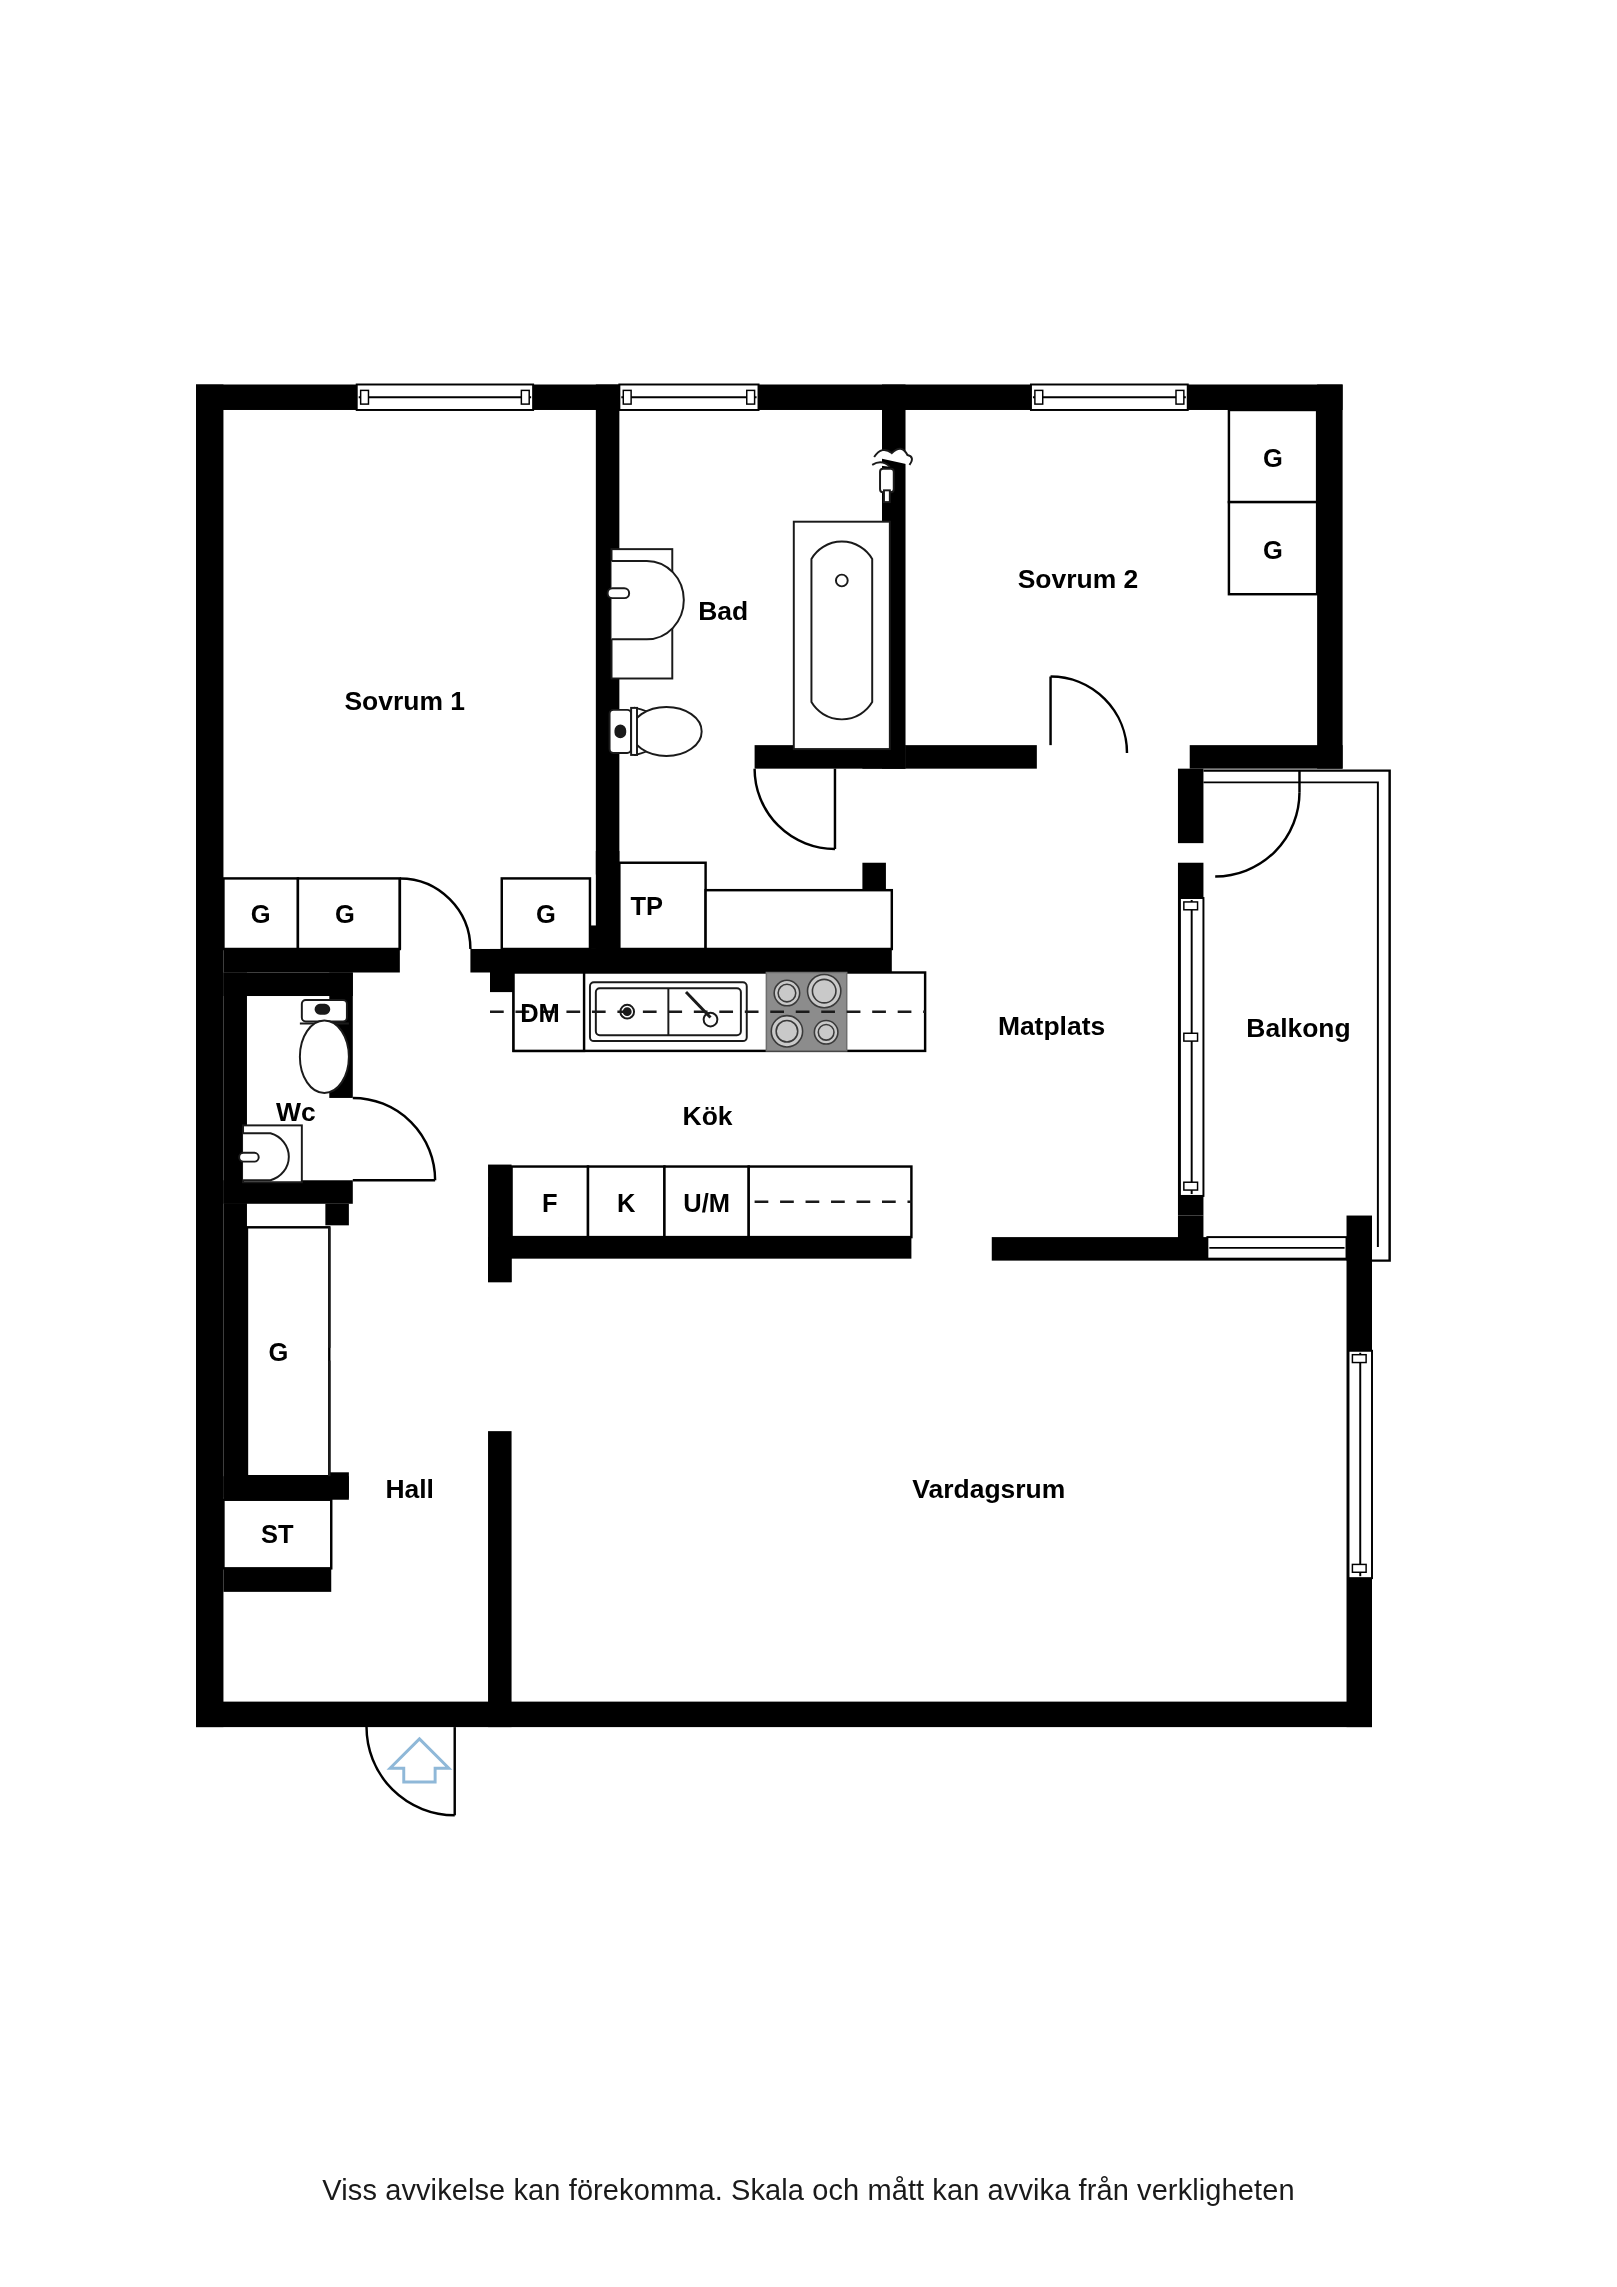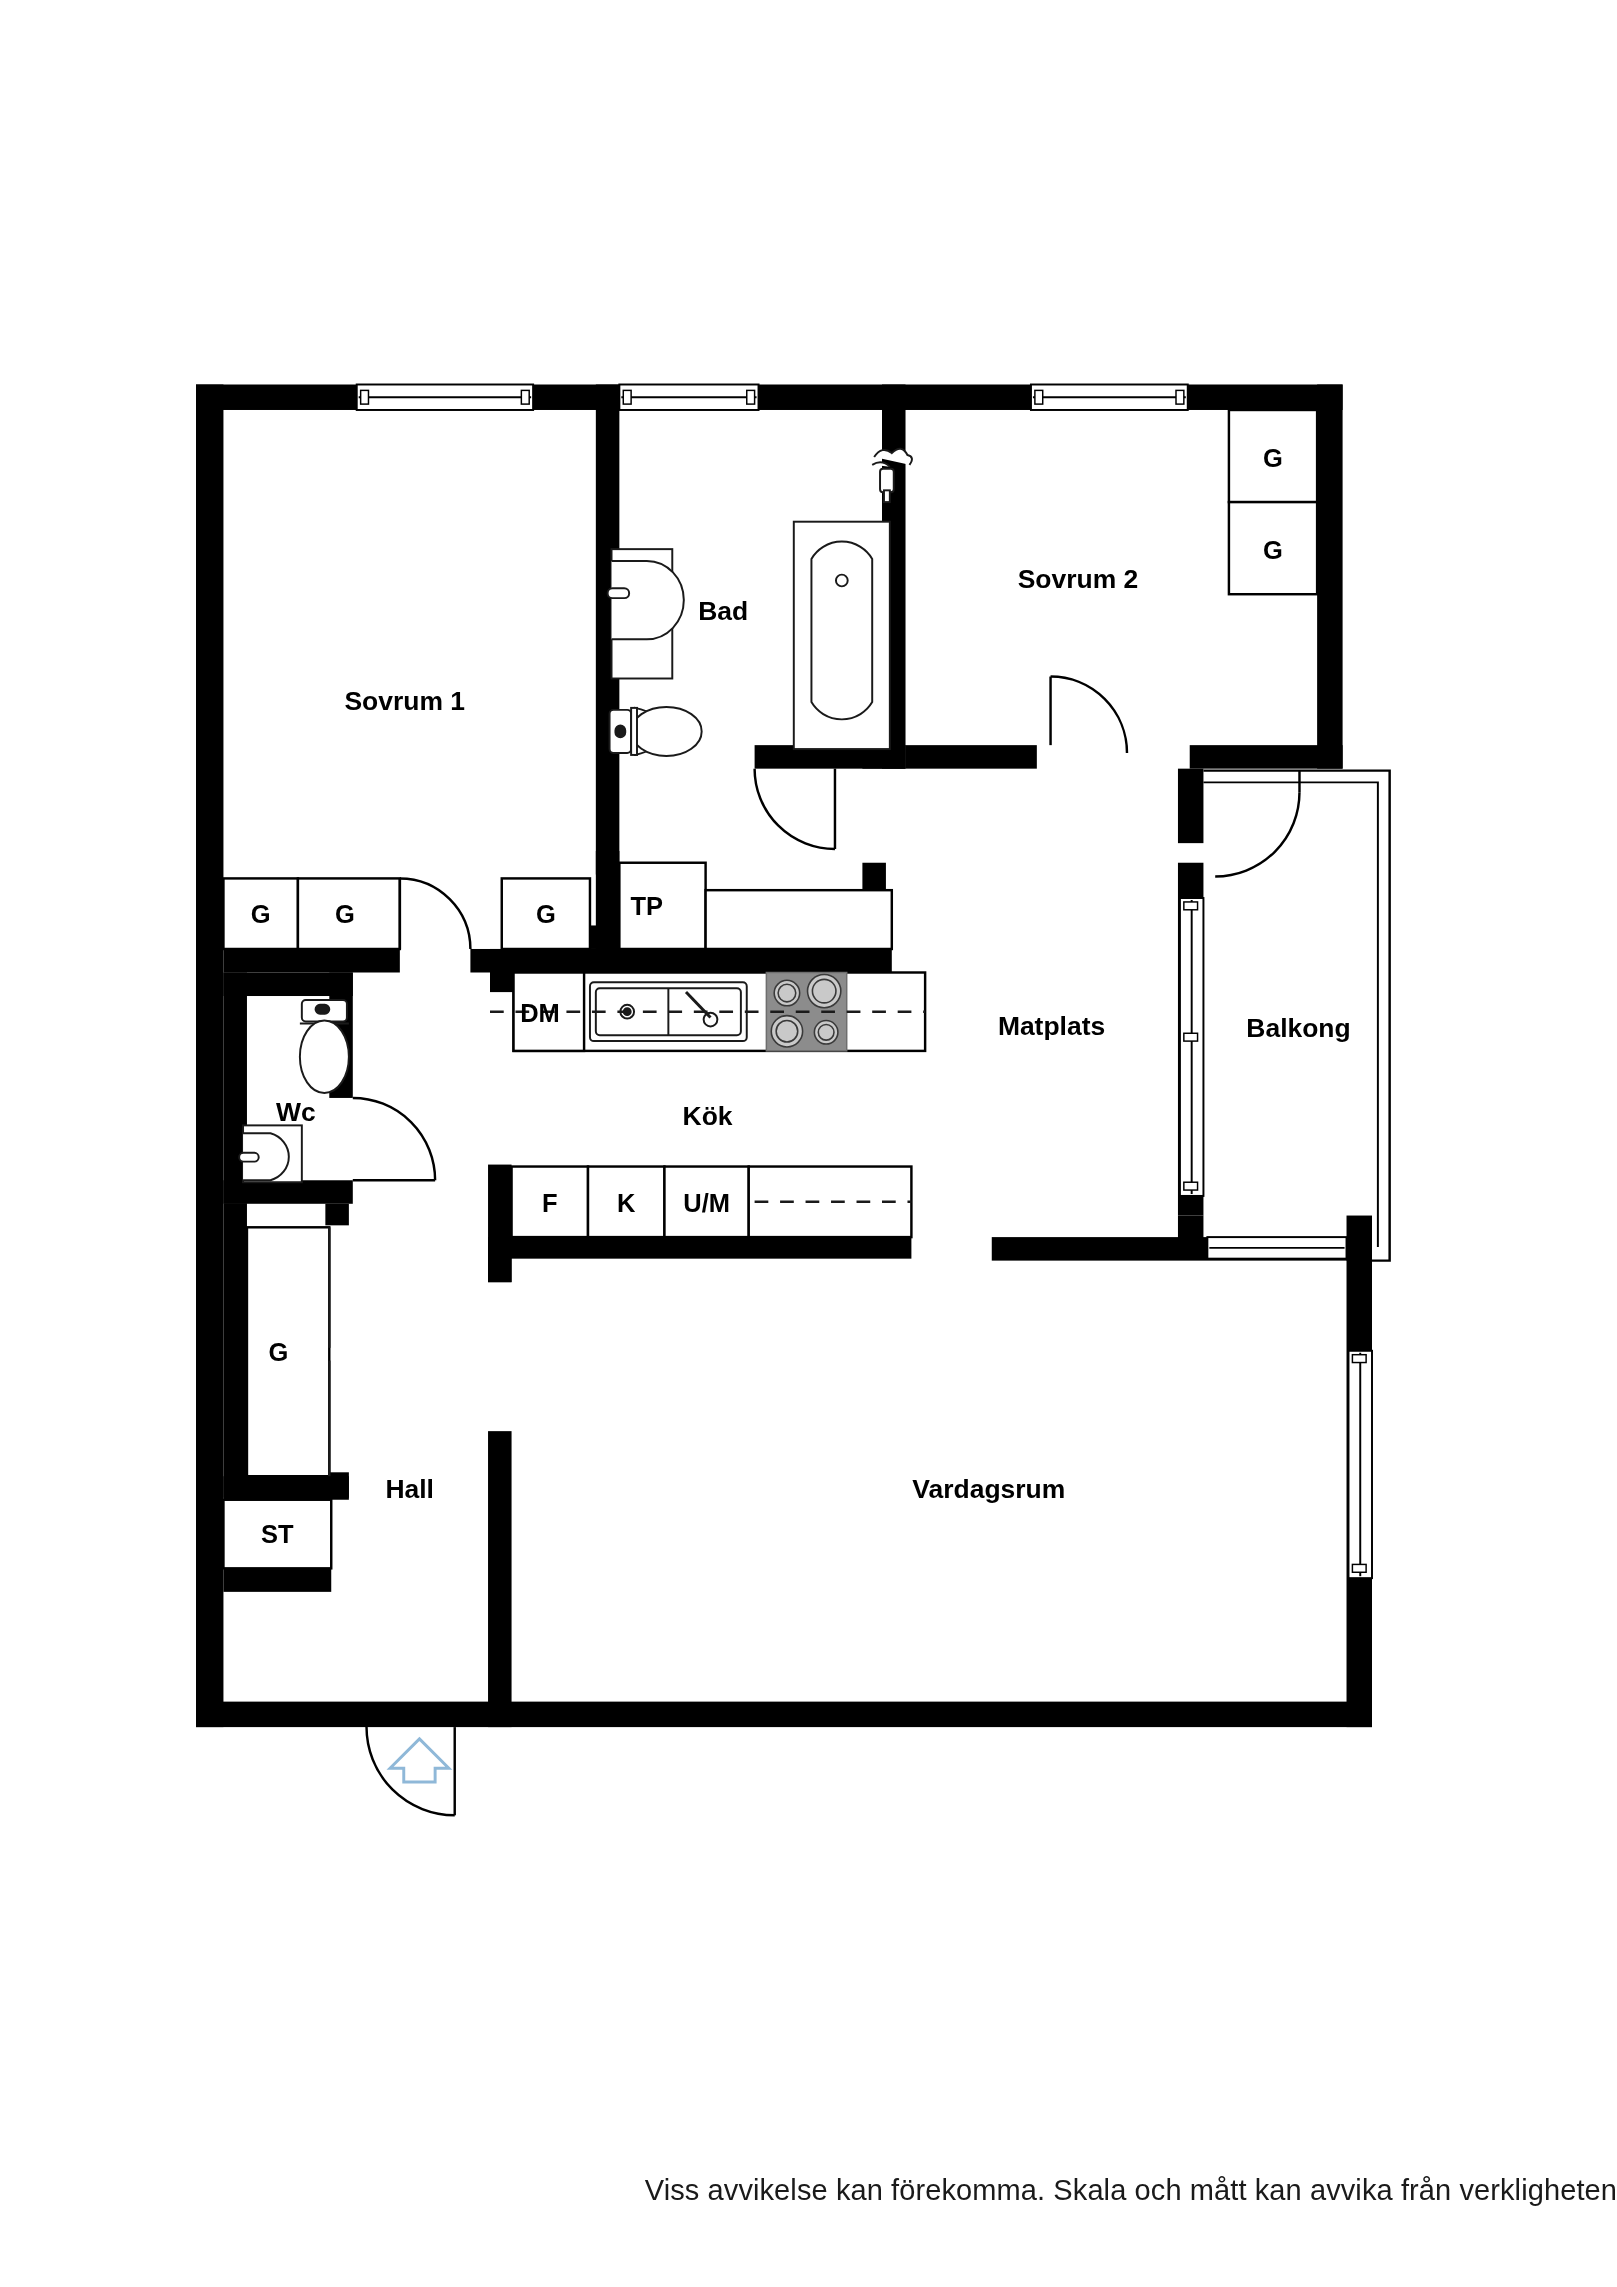--- a/index.html
+++ b/index.html
@@ -24,21 +24,21 @@
   #floorplan-svg {
     display: block;
     width: 1617px;
     height: 2288px;
   }
   .caption {
     position: absolute;
     left: 0;
     top: 2174px;
     width: 1617px;
-    text-align: right;
+    text-align: center;
     font-family: "Liberation Sans", sans-serif;
     font-size: 29px;
     color: #1a1a1a;
     letter-spacing: 0.1px;
   }
   
   .rm-label {
     font-family: "Liberation Sans", sans-serif;
     font-weight: bold;
     font-size: 27px;

